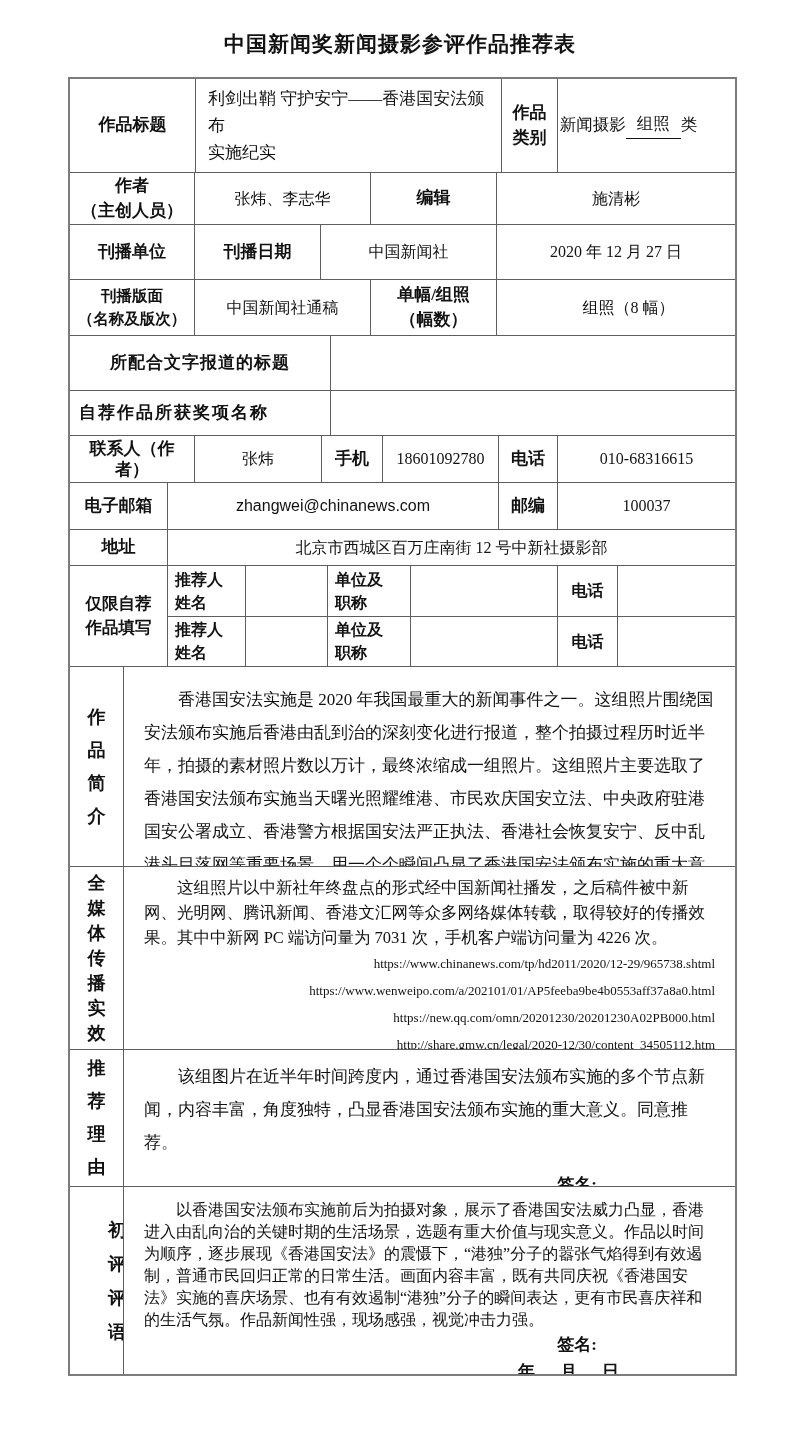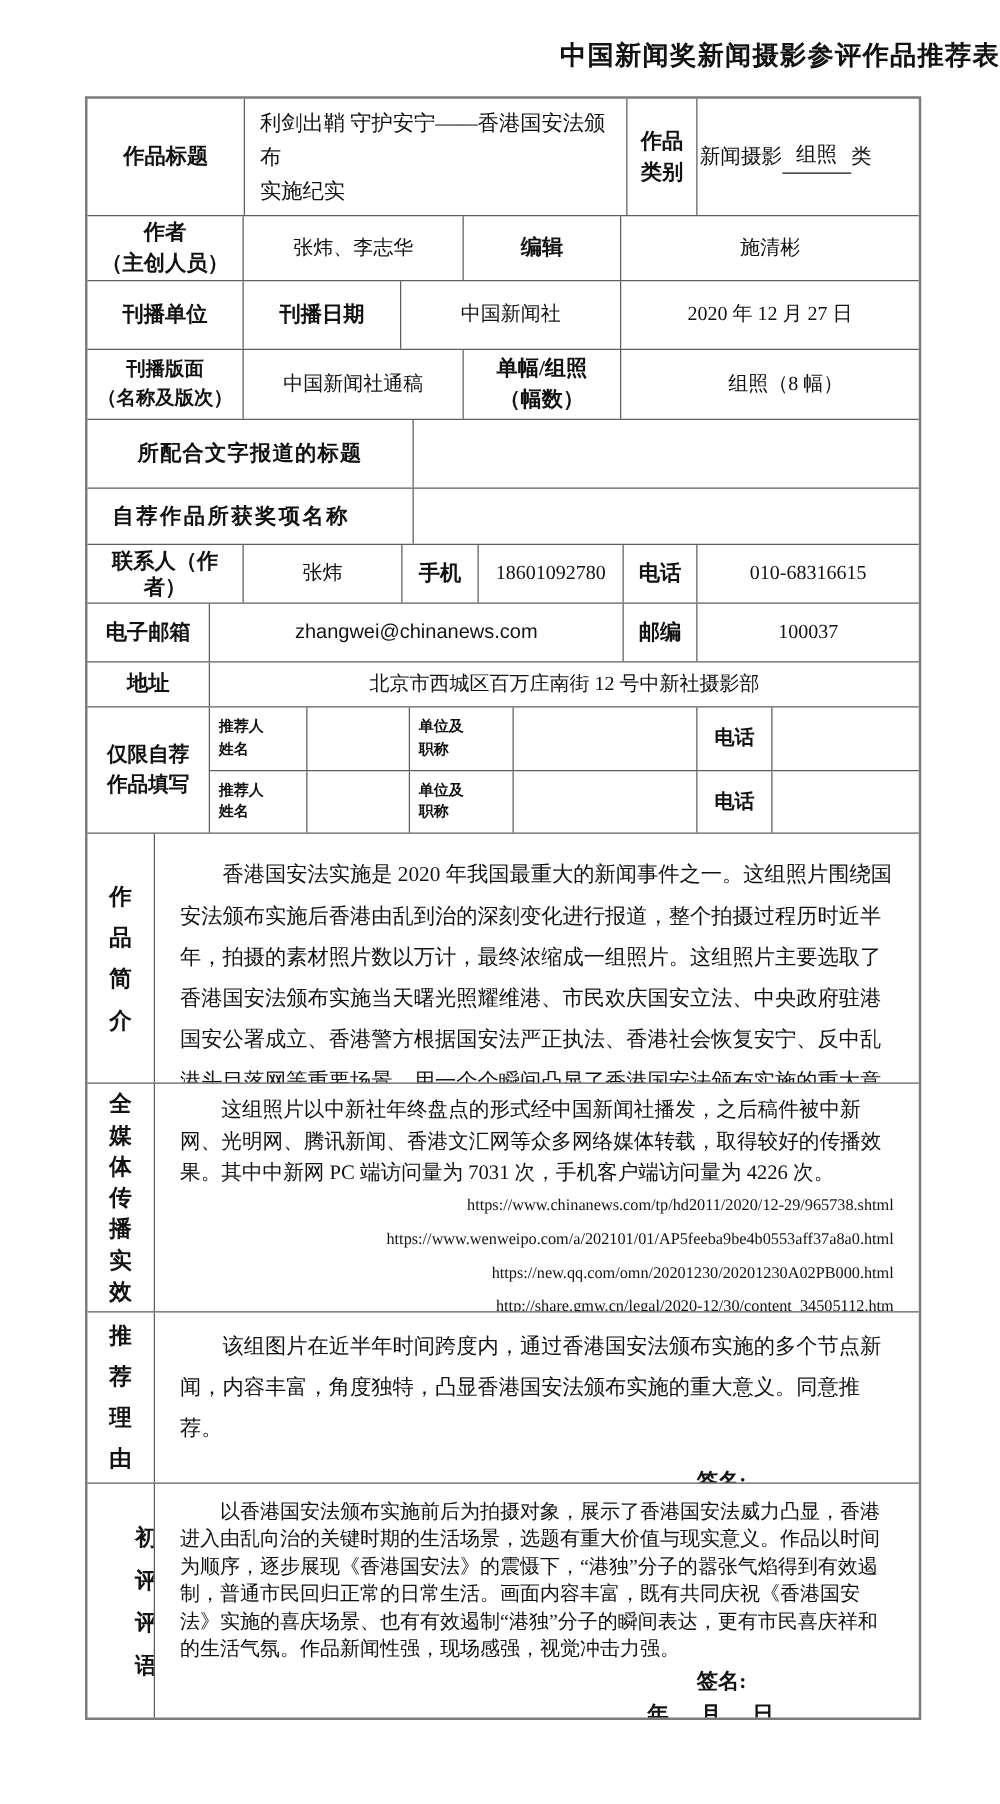--- a/index.html
+++ b/index.html
@@ -2,21 +2,21 @@
 <html><head>
 <meta charset="utf-8">
 <style>
   html,body { margin:0; padding:0; background:#ffffff; }
   .page {
     position:relative; width:800px; height:1443px; background:#ffffff;
     font-family:"Liberation Serif","DejaVu Serif",serif; color:#121212;
     overflow:hidden;
   }
   .title {
-    margin:0; padding-top:31px; text-align:right;
+    margin:0; padding-top:31px; text-align:center;
     font-size:21px; font-weight:bold; letter-spacing:1px; line-height:27px;
   }
   .ftable {
     box-sizing:border-box; width:669px; margin:19px 0 0 68px;
     border:2px solid #7c7c7c;
   }
   .row { display:flex; box-sizing:border-box; }
   .row + .row { border-top:1px solid #5e5e5e; }
   .cell {
     box-sizing:border-box; flex:0 0 auto;
@@ -28,21 +28,21 @@
   .val { font-size:16px; line-height:1.5; }
   .left { justify-content:flex-start; text-align:left; padding-left:12px; white-space:pre-line; font-size:17px; line-height:27px; }
   .mono { font-family:Liberation Sans, sans-serif; font-size:16px; }
   .ul { border-bottom:1px solid #121212; padding:0 11px 1px; }
   .catval { font-size:16.5px; }
   
   .subgrid { box-sizing:border-box; display:flex; flex-direction:column; border-left:1px solid #5e5e5e; }
   .subgrid > .subrow { flex:1 1 0; display:flex; }
   .subrow + .subrow { border-top:1px solid #5e5e5e; }
   .subrow .cell:first-child { border-left:none; }
-  .sublbl { font-weight:bold; font-size:12px; line-height:1.45; white-space:pre;
+  .sublbl { font-weight:bold; font-size:16px; line-height:1.45; white-space:pre;
             justify-content:flex-start; text-align:left; padding-left:7px; }
   
   .seccell { align-items:center; }
   .vtext { width:1.35em; margin:0 auto; font-weight:bold; font-size:18px; text-align:center; }
   .lh33 { line-height:33px; } .lh25 { line-height:25px; } .lh35 { line-height:34px;margin-left:41px; }
   .content { display:block; text-align:left; padding:8px 20px 0 20px; }
   .para { margin:0; text-indent:2em; }
   .p-intro { font-size:17px; line-height:33px; margin-top:8px; }
   .p-media { font-size:16.5px; line-height:25px; margin-top:2px; }
   .p-reco  { font-size:17px; line-height:33px; margin-top:2px; }
@@ -102,21 +102,21 @@
 （幅数）</div>
       <div class="cell val" style="width:264px">组照（8 幅）</div>
     </div>
 
     <div class="row" style="height:55px">
       <div class="cell lbl" style="width:260px;letter-spacing:1px">所配合文字报道的标题</div>
       <div class="cell val" style="width:405px"></div>
     </div>
 
     <div class="row" style="height:45px">
-      <div class="cell lbl" style="width:260px;justify-content:flex-start;padding-left:20px;letter-spacing:2px">自荐作品所获奖项名称</div>
+      <div class="cell lbl" style="width:260px;justify-content:flex-start;padding-left:9px;letter-spacing:2px">自荐作品所获奖项名称</div>
       <div class="cell val" style="width:405px"></div>
     </div>
 
     <div class="row" style="height:47px">
       <div class="cell lbl" style="width:124px;line-height:1.25">联系人（作
 者）</div>
       <div class="cell val" style="width:127px">张炜</div>
       <div class="cell lbl" style="width:61px">手机</div>
       <div class="cell val" style="width:116px">18601092780</div>
       <div class="cell lbl" style="width:59px">电话</div>

